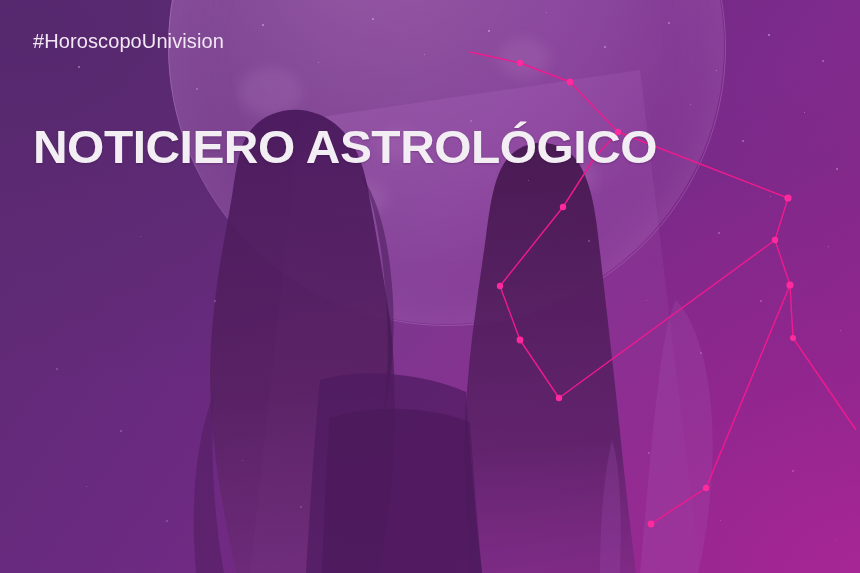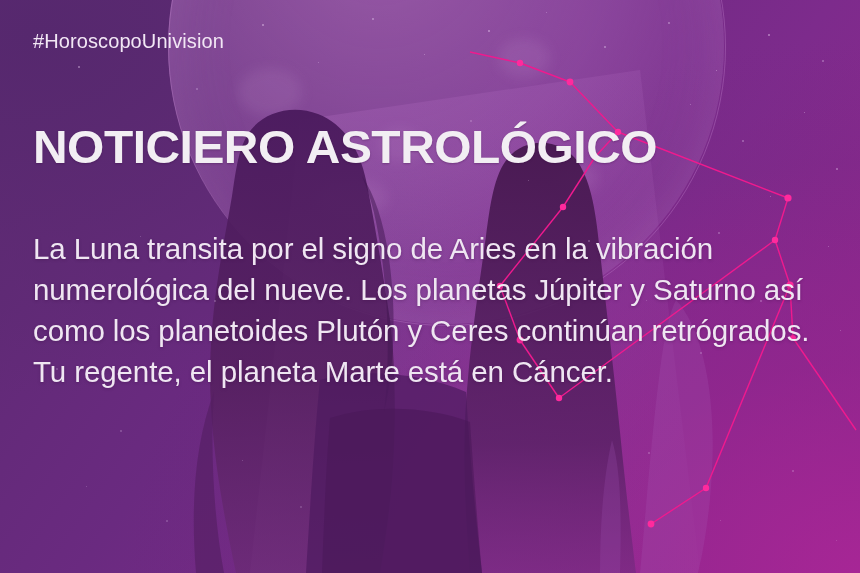--- a/index.html
+++ b/index.html
@@ -282,16 +282,15 @@
       <circle class="node" cx="793" cy="338" r="3.0"></circle>
       <circle class="node" cx="706" cy="488" r="3.2"></circle>
     </g>
   </svg>
 
   <div id="content">
     <div id="hashtag">#HoroscopoUnivision</div>
 
     <h1 id="headline">NOTICIERO ASTROLÓGICO</h1>
 
-    <p id="body-copy">La Luna transita por el signo de Aries en la vibración numerológica del nueve. Los planetas Júpiter y Saturno así como los planetoides Plutón y Ceres continúan retrógrados. Tu regente, el planeta Marte está en Cáncer.</p>
   </div>
 
 </div>
 
 </body></html>

